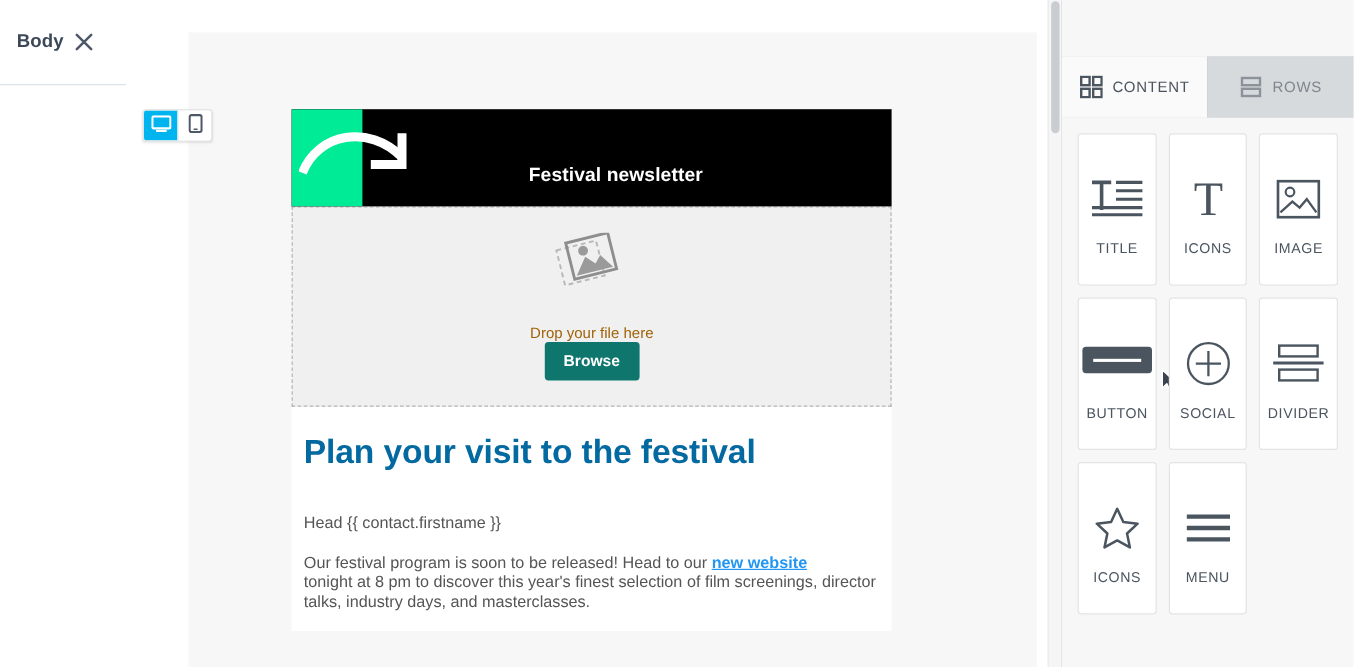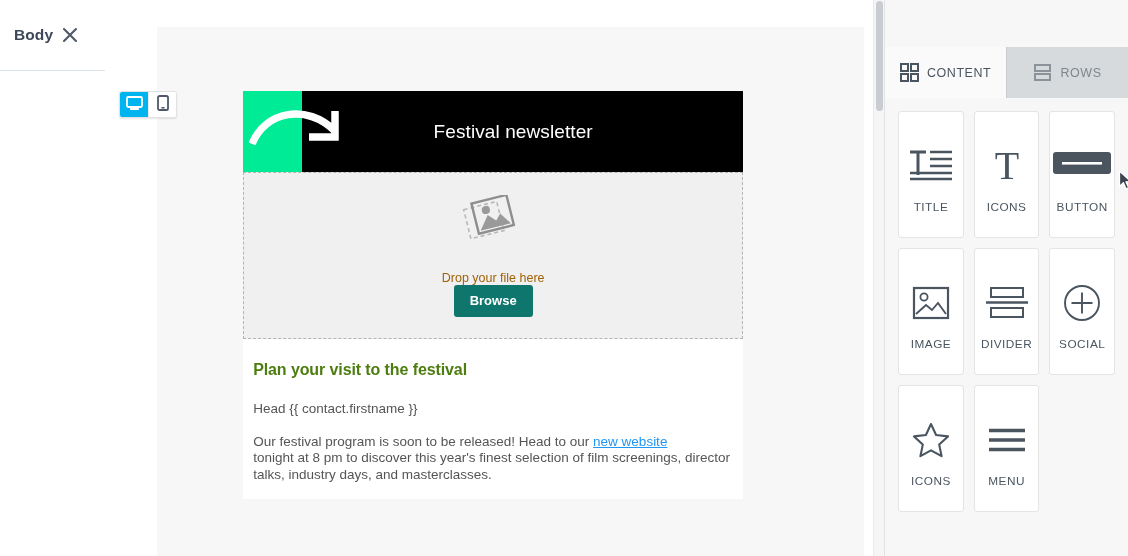--- a/index.html
+++ b/index.html
@@ -56,49 +56,49 @@
     background: #ffffff; z-index: 3;
   }
   .email-hero {
     height: 81px; background: #000000; position: relative; overflow: hidden;
   }
   .hero-green {
     position: absolute; left: 0; top: 0; width: 59px; height: 81px; background: #00eb96;
   }
   .hero-arrow { position: absolute; left: 6px; top: 6px; }
   .hero-title {
-    position: absolute; left: 0; top: 0; width: 100%; height: 100%;
+    position: absolute; left: 0; top: 15px; width: 100%; height: 100%;
     display: flex; align-items: center; justify-content: center;
-    color: #ffffff; font-size: 19px; font-weight: normal; letter-spacing: .1px;
+    color: #ffffff; font-size: 16px; font-weight: bold; letter-spacing: .1px;
     padding-left: 40px;
   }
 
   .dropzone {
     margin: 0; height: 167px; background: #f0f0f0;
     border: 1px dashed #b4b4b4;
     display: flex; flex-direction: column; align-items: center; justify-content: center;
   }
   .dz-icon { margin-bottom: 14px; }
   .dz-text { font-size: 12.5px; color: #a16207; }
   .dz-browse {
     background: #0f766e; color: #fff; border: none; border-radius: 3px;
     font-size: 13px; font-weight: bold; padding: 8px 16px 9px; cursor: pointer;
     font-family: "Liberation Sans", sans-serif;
   }
 
   .email-text { padding: 22px 10px 0 10px; }
   .email-h1 {
-    font-size: 16px; font-weight: bold; color: #4d7c0f; margin-bottom: 22px;
+    font-size: 28px; font-weight: bold; color: #0369a1; margin-bottom: 35px;
     letter-spacing: -.1px;
   }
   .email-p {
     font-size: 13.5px; color: #555555; line-height: 16.5px; margin-bottom: 16px;
   }
   .email-p b { font-weight: normal; }
-  .email-p a { color: #2196f3; text-decoration: underline; }
+  .email-p a { color: #2196f3; text-decoration: underline; font-weight: bold; }
 
   .canvas-scrollbar {
     position: absolute; right: 0; top: 0; width: 11px; height: 100%;
     background: #f5f5f5; border-left: 1px solid #eaeaea;
   }
   .canvas-scrollbar .thumb {
     position: absolute; left: 2px; top: 1px; width: 7px; height: 110px;
     background: #c9cdd1; border-radius: 4px;
   }
 
@@ -261,67 +261,67 @@
           <span class="bicon">
             <svg width="40" height="40" viewBox="0 0 40 40">
               <text x="20" y="33" font-family="'Liberation Serif', serif" font-size="40" fill="#4a5560" text-anchor="middle">T</text>
             </svg>
           </span>
           <span class="blabel">ICONS</span>
         </div>
 
         <div class="block">
           <span class="bicon">
-            <svg width="60" height="34" viewBox="0 0 60 34">
-              <rect x="1" y="3" width="58" height="22" rx="3" fill="#4a5560"></rect>
-              <rect x="10" y="13" width="40" height="2.6" fill="#ffffff"></rect>
-            </svg>
-          </span>
-          <span class="cursor-arrow">
-            <svg width="16" height="20" viewBox="0 0 16 20">
-              <path d="M1.5 1 L1.5 16.5 L5.4 12.8 L8 18.8 L10.6 17.6 L8 11.8 L13.2 11.8 Z" fill="#3b4450" stroke="#ffffff" stroke-width="1.3" stroke-linejoin="round"></path>
-            </svg>
-          </span>
-          <span class="blabel">BUTTON</span>
-        </div>
-
-        <div class="block">
-          <span class="bicon">
             <svg width="38" height="34" viewBox="0 0 38 34">
               <rect x="2" y="2" width="34" height="30" fill="none" stroke="#4a5560" stroke-width="2.2"></rect>
               <circle cx="12" cy="11" r="3.6" fill="none" stroke="#4a5560" stroke-width="1.8"></circle>
               <path d="M4 28 L14 19 L20 24 L26 17 L34 28" fill="none" stroke="#4a5560" stroke-width="1.9"></path>
             </svg>
           </span>
           <span class="blabel">IMAGE</span>
         </div>
 
         <div class="block">
           <span class="bicon">
+            <svg width="60" height="34" viewBox="0 0 60 34">
+              <rect x="1" y="3" width="58" height="22" rx="3" fill="#4a5560"></rect>
+              <rect x="10" y="13" width="40" height="2.6" fill="#ffffff"></rect>
+            </svg>
+          </span>
+          <span class="cursor-arrow">
+            <svg width="16" height="20" viewBox="0 0 16 20">
+              <path d="M1.5 1 L1.5 16.5 L5.4 12.8 L8 18.8 L10.6 17.6 L8 11.8 L13.2 11.8 Z" fill="#3b4450" stroke="#ffffff" stroke-width="1.3" stroke-linejoin="round"></path>
+            </svg>
+          </span>
+          <span class="blabel">BUTTON</span>
+        </div>
+
+        <div class="block">
+          <span class="bicon">
+            <svg width="38" height="38" viewBox="0 0 38 38">
+              <circle cx="19" cy="19" r="17" fill="none" stroke="#4a5560" stroke-width="1.9"></circle>
+              <path d="M19 8.5 V29.5 M8.5 19 H29.5" stroke="#4a5560" stroke-width="1.9"></path>
+            </svg>
+          </span>
+          <span class="blabel">SOCIAL</span>
+        </div>
+
+        <div class="block">
+          <span class="bicon">
             <svg width="44" height="34" viewBox="0 0 44 34">
               <rect x="6" y="2" width="32" height="9" fill="none" stroke="#4a5560" stroke-width="2"></rect>
               <path d="M1 16.5 H43" stroke="#4a5560" stroke-width="2.6"></path>
               <rect x="6" y="22" width="32" height="9" fill="none" stroke="#4a5560" stroke-width="2"></rect>
             </svg>
           </span>
           <span class="blabel">DIVIDER</span>
         </div>
 
         <div class="block">
           <span class="bicon">
-            <svg width="38" height="38" viewBox="0 0 38 38">
-              <circle cx="19" cy="19" r="17" fill="none" stroke="#4a5560" stroke-width="1.9"></circle>
-              <path d="M19 8.5 V29.5 M8.5 19 H29.5" stroke="#4a5560" stroke-width="1.9"></path>
-            </svg>
-          </span>
-          <span class="blabel">SOCIAL</span>
-        </div>
-
-        <div class="block">
-          <span class="bicon">
             <svg width="38" height="36" viewBox="0 0 38 36">
               <path d="M19 2 L24.1 13 L36 14.4 L27.2 22.6 L29.6 34.2 L19 28.4 L8.4 34.2 L10.8 22.6 L2 14.4 L13.9 13 Z" fill="none" stroke="#4a5560" stroke-width="2.1" stroke-linejoin="round"></path>
             </svg>
           </span>
           <span class="blabel">ICONS</span>
         </div>
 
         <div class="block">
           <span class="bicon">
             <svg width="38" height="26" viewBox="0 0 38 26">

